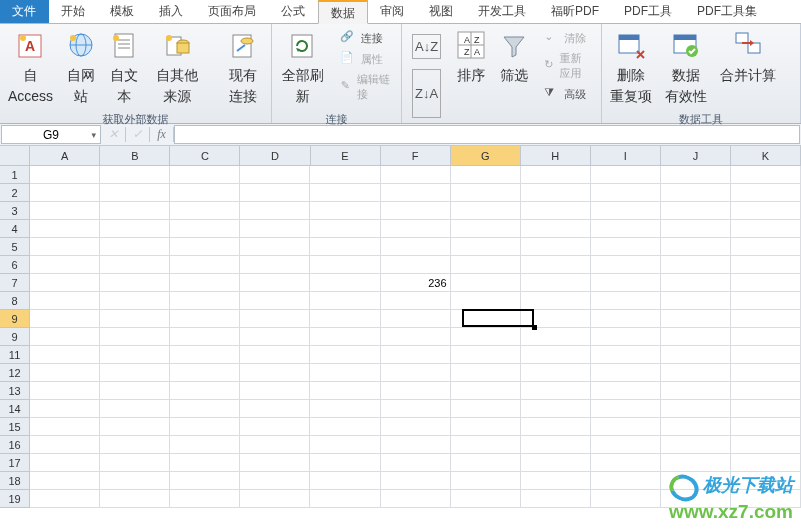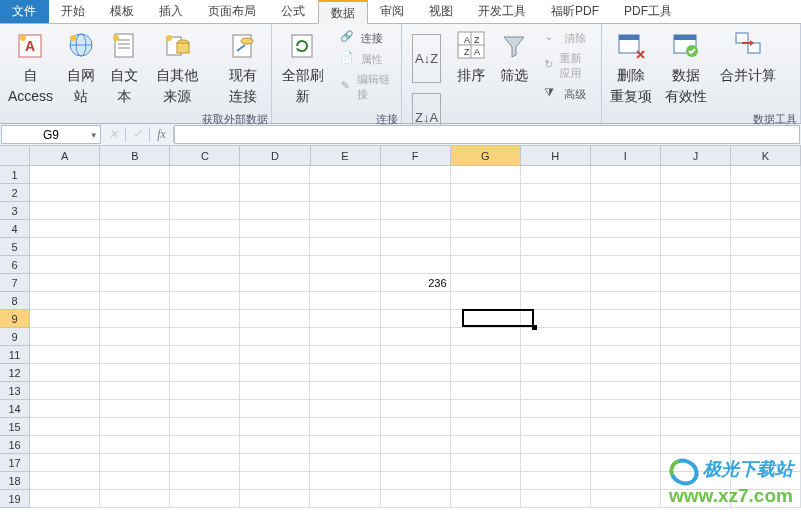--- a/index.html
+++ b/index.html
@@ -8,21 +8,21 @@
 
 .tabs { display: flex; height: 24px; background: #fff; border-bottom: 1px solid #b6b6b6; }
 .tab { padding: 3px 12px; cursor: pointer; color: #444; border-right: 1px solid transparent; }
 .tab.file { background: #2a80c7; color: #fff; font-weight: normal; }
 .tab.active { background: #f4f4f4; border: 1px solid #b6b6b6; border-bottom: 1px solid #f4f4f4; margin-bottom: -1px; border-top: 2px solid #f5a623; }
 
 
 .ribbon { display: flex; height: 100px; background: linear-gradient(#f6f7f9,#e6eaef); border-bottom: 1px solid #a9b6c7; }
 .group { border-right: 1px solid #c4cdd9; display: flex; flex-direction: column; padding: 2px 3px 0; }
 .group-body { flex: 1; display: flex; align-items: flex-start; gap: 3px; }
-.group-label { text-align: right; font-size: 11px; color: #4b5a6e; padding: 2px 0 3px; }
+.group-label { text-align: center; font-size: 11px; color: #4b5a6e; padding: 2px 0 3px; }
 .btn-v { display: flex; flex-direction: column; align-items: center; justify-content: center; padding: 2px 4px; cursor: pointer; border: 1px solid transparent; border-radius: 3px; min-width: 40px; }
 .btn-v .lbl { font-size: 14px; color: #333; text-align: center; line-height: 21px; margin-top: 4px; }
 .icon { width: 32px; height: 32px; display: flex; align-items: center; justify-content: center; }
 .icon-sm { width: 16px; height: 16px; }
 .stack { display:flex; flex-direction:column; gap:1px; padding:2px; }
 .btn-h { display:flex; align-items:center; gap:4px; padding:1px 4px; font-size:11px; color:#555; cursor:pointer; border:1px solid transparent; border-radius:2px; }
 .btn-h.dis { color:#aaa; }
 
 
 .fbar { display:flex; height:22px; border-bottom:1px solid #c3c9d3; align-items:stretch; background:#eef1f5; }
@@ -39,41 +39,42 @@
 .colhdr { width:72px; background:#e7ecf2; border-right:1px solid #c0c7d1; border-bottom:1px solid #c0c7d1; text-align:center; font-size:11px; color:#333; line-height:20px; }
 .colhdr.sel { background:#f9d27c; }
 .row { display:flex; height:18px; }
 .rowhdr { width:31px; background:#e7ecf2; border-right:1px solid #c0c7d1; border-bottom:1px solid #c0c7d1; text-align:center; font-size:11px; color:#333; line-height:18px; }
 .rowhdr.sel { background:#f9d27c; }
 .cell { width:72px; border-right:1px solid #d9dde3; border-bottom:1px solid #d9dde3; font-size:11px; padding:0 3px; line-height:18px; text-align:right; color:#000; background:#fff; }
 .sel-box { position:absolute; border:2px solid #000; pointer-events:none; }
 .sel-handle { position:absolute; width:5px; height:5px; background:#000; }
 
 
-.watermark { position:absolute; right:8px; bottom:22px; text-align:center; pointer-events:none; }
+.watermark { position:absolute; right:8px; bottom:6px; text-align:right; pointer-events:none; }
 .watermark .wm1 { color:#34a4dd; font-size:18px; font-weight:bold; font-style:italic; }
 .watermark .wm2 { color:#6cc24a; font-size:19px; font-weight:bold; }
 .wm-swirl { display:inline-block; width:30px; height:26px; border:4px solid #34a4dd; border-left-color:#6cc24a; border-radius:50%; transform:rotate(25deg); vertical-align:middle; margin-right:4px; }
 </style>
 </head>
 <body>
 
 <div class="tabs">
   <div class="tab file">文件</div>
   <div class="tab">开始</div>
   <div class="tab">模板</div>
   <div class="tab">插入</div>
   <div class="tab">页面布局</div>
   <div class="tab">公式</div>
   <div class="tab active">数据</div>
   <div class="tab">审阅</div>
   <div class="tab">视图</div>
   <div class="tab">开发工具</div>
   <div class="tab">福昕PDF</div>
   <div class="tab">PDF工具</div>
+  <div class="tab">PDF工具集</div>
 </div>
 
 <div class="ribbon">
 
   <div class="group" style="width:272px">
     <div class="group-body">
       <div class="btn-v">
         <div class="icon">
             <svg width="32" height="32">
               <rect x="4" y="6" width="22" height="22" fill="#fff" stroke="#c66"></rect>
@@ -159,21 +160,21 @@
           </div>
       </div>
     </div>
     <div class="group-label">连接</div>
   </div>
 
   <div class="group" style="width:200px">
     <div class="group-body">
       <div class="stack" style="gap:6px;padding-top:6px">
         <div class="btn-h">
-            <span style="font-size:13px;border:1px solid #aaa;padding:16px 2px">A↓Z</span>
+            <span style="font-size:13px;border:1px solid #aaa;padding:4px 2px">A↓Z</span>
           </div>
         <div class="btn-h">
             <span style="font-size:13px;border:1px solid #aaa;padding:16px 2px">Z↓A</span>
           </div>
       </div>
       <div class="btn-v">
         <div class="icon">
             <svg width="32" height="32">
               <rect x="3" y="3" width="26" height="26" fill="#fff" stroke="#999"></rect>
               <text x="9" y="14" font-size="9" fill="#333">A</text>

